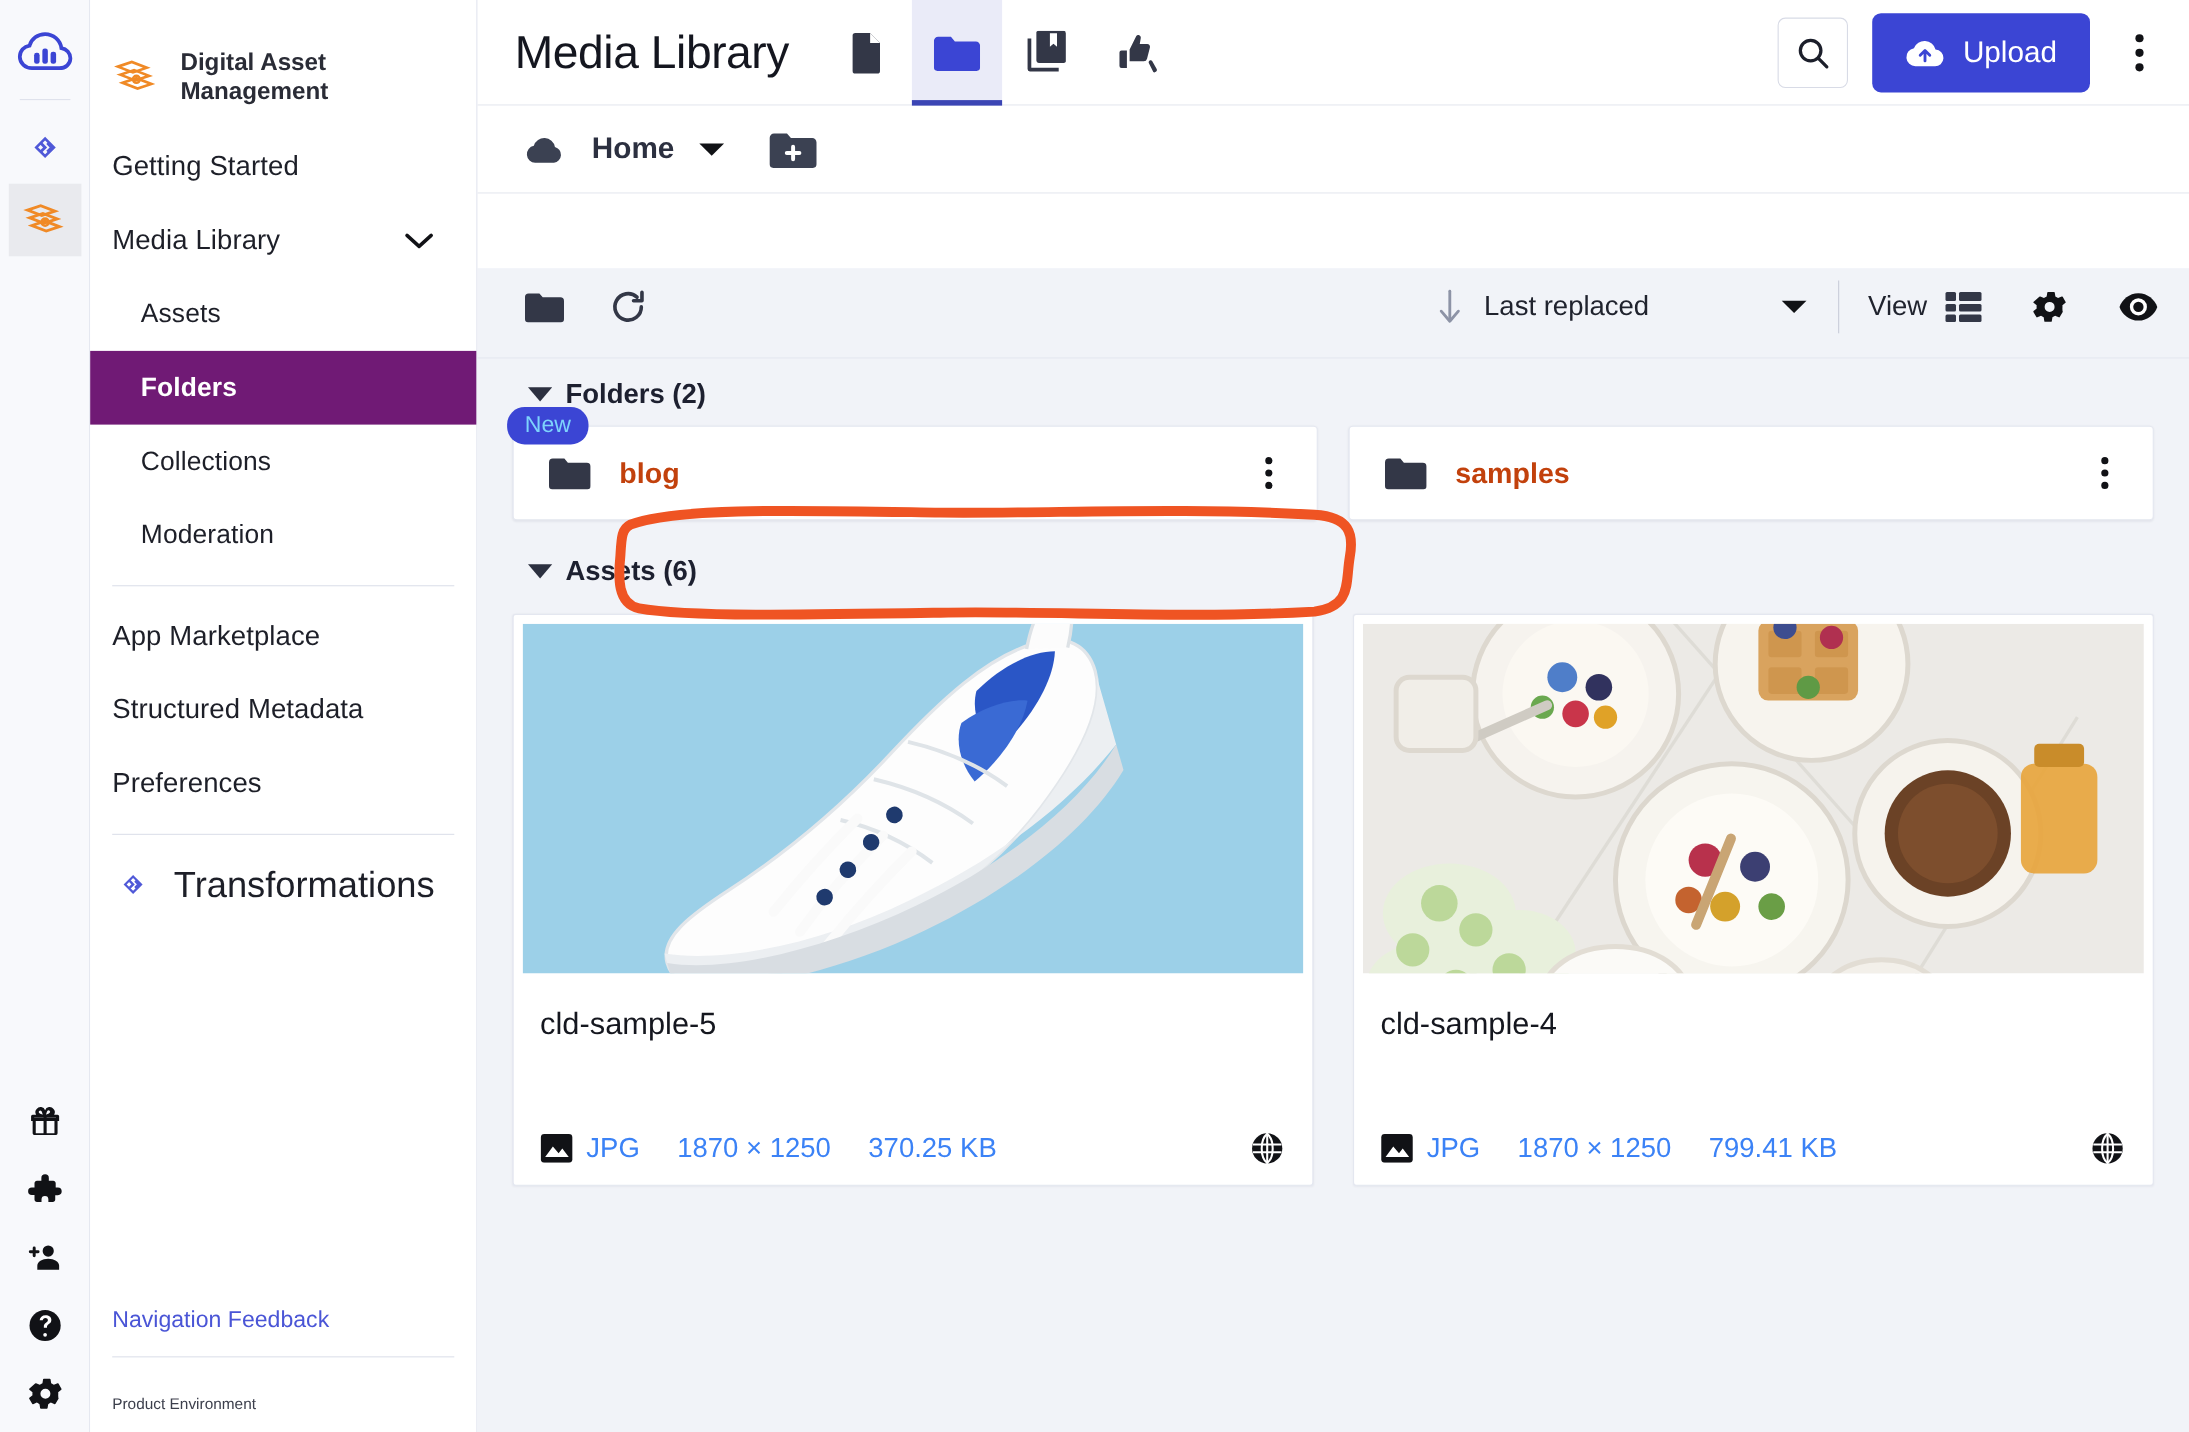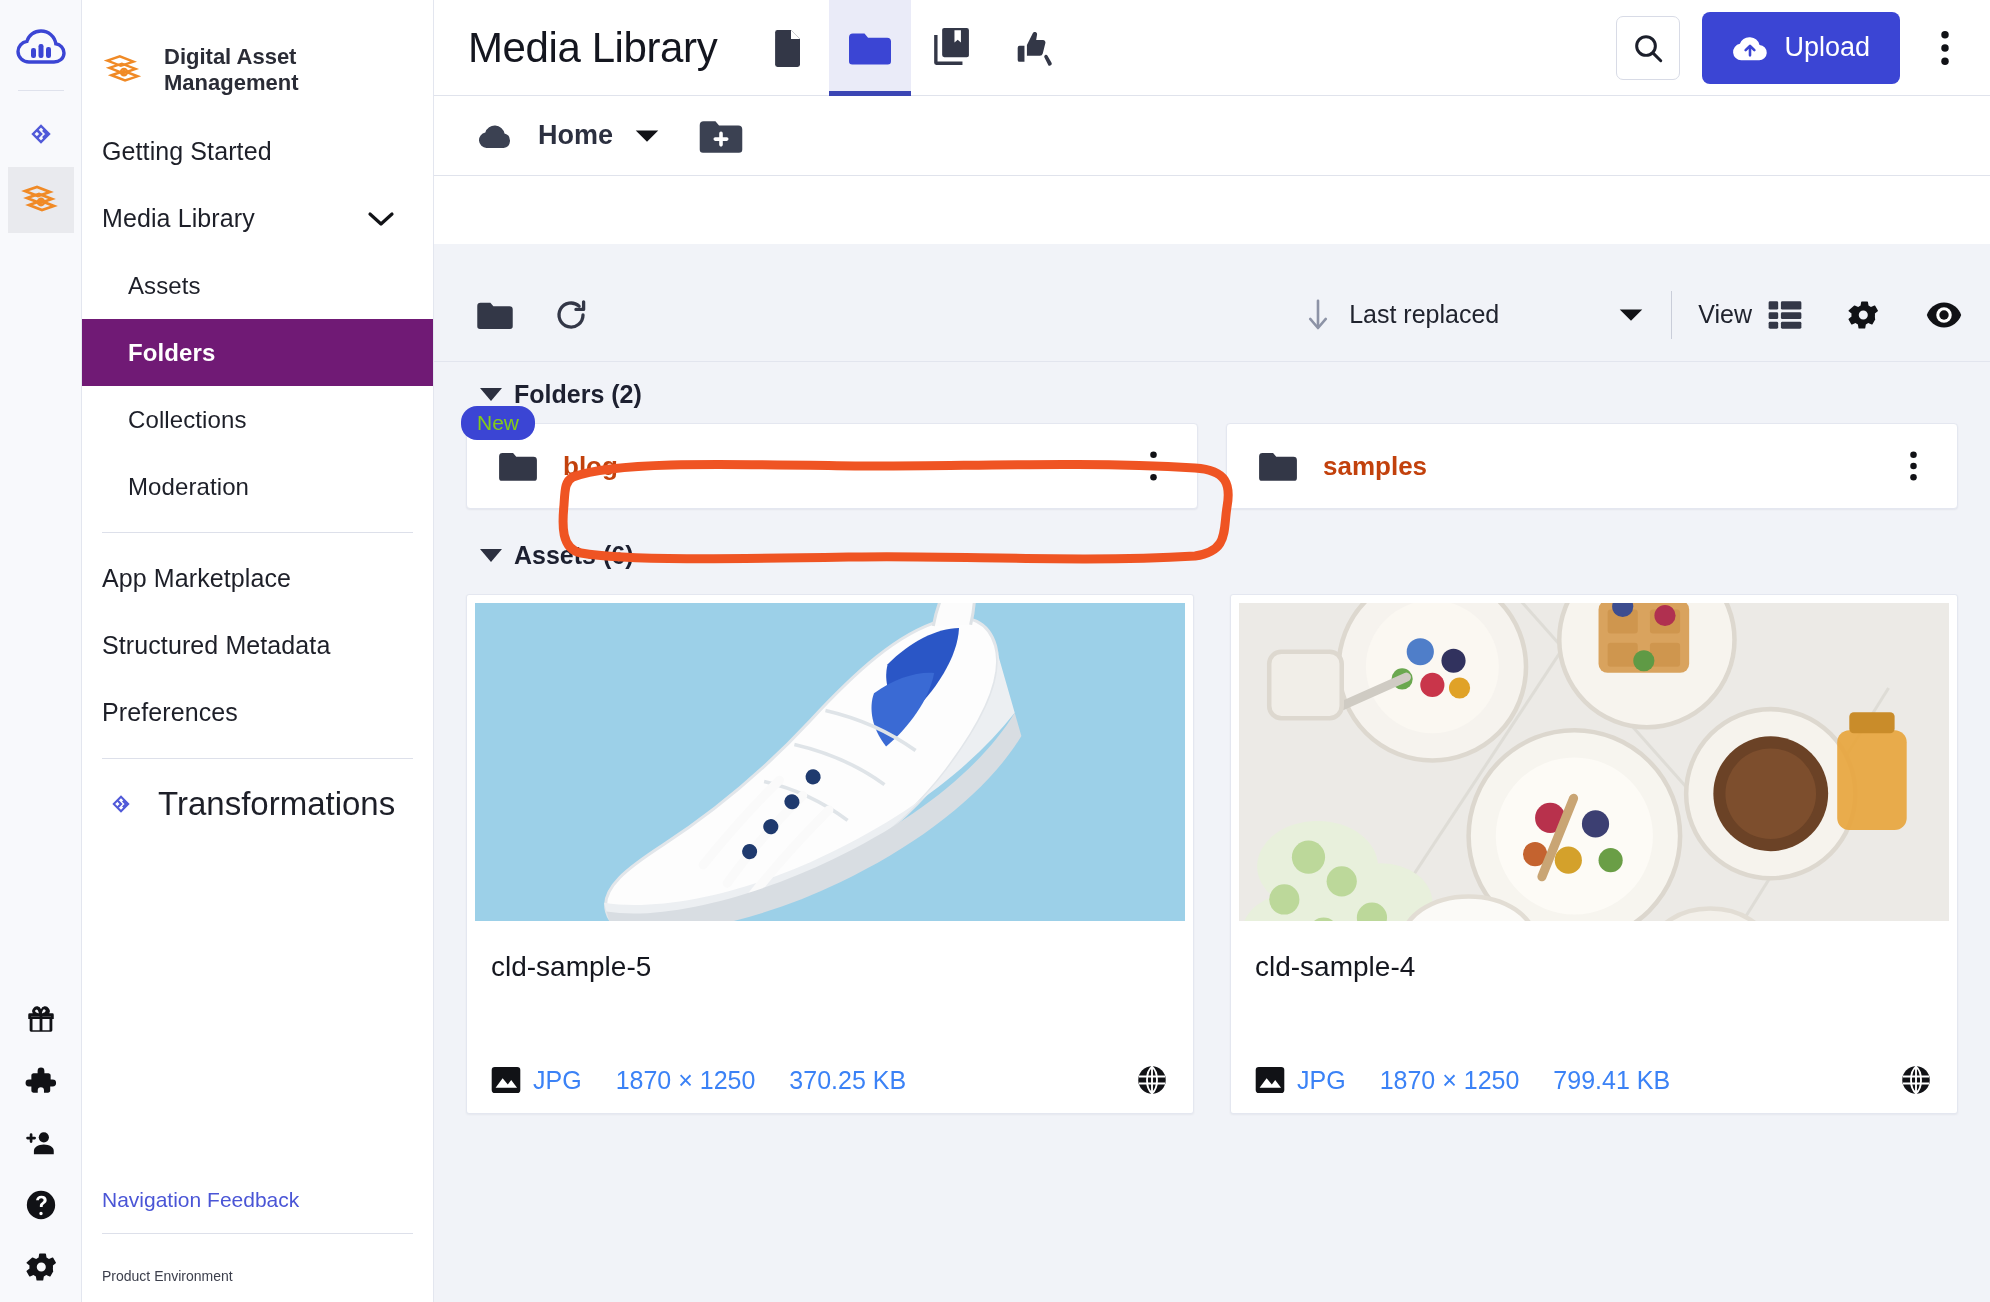--- a/index.html
+++ b/index.html
@@ -87,21 +87,21 @@
     height: 80px; flex: 0 0 80px; background: #fff; display: flex; align-items: center;
     padding-left: 42px; gap: 20px; border-bottom: 1px solid #e0e3ec;
   }
   .crumb-home { font-size: 27px; font-weight: bold; color: #2c3040; cursor: pointer; }
 
   .crumb-spacer { height: 68px; flex: 0 0 68px; background: #fff; }
 
   
   .toolbar {
     height: 82px; flex: 0 0 82px; background: #f1f3f8; display: flex; align-items: center;
-    padding: 0 28px 12px 32px; border-bottom: 1px solid #e2e5ee; margin-top: 36px;
+    padding: 0 28px 12px 32px; border-bottom: 1px solid #e2e5ee;
   }
   .tool-ic { width: 58px; height: 58px; display:flex; align-items:center; justify-content:center; cursor:pointer; }
   .sortwrap { margin-left: auto; display: flex; align-items: center; gap: 18px; }
   .sort-label { font-size: 25px; color: #20232e; cursor: pointer; }
   .vsep { width: 1px; height: 48px; background: #c9cdd9; margin: 0 26px; }
   .viewwrap { display: flex; align-items: center; gap: 16px; }
   .view-label { font-size: 25px; color: #20232e; }
 
   
   .content { flex: 1; overflow: hidden; padding: 0 32px; background: #f1f3f8; position: relative; }
@@ -113,21 +113,21 @@
          border-top: 13px solid #2c3040; }
 
   .folder-grid { display: flex; gap: 28px; }
   .folder-card {
     flex: 1; height: 86px; background: #fff; border: 1px solid #e4e7f0; border-radius: 4px;
     display: flex; align-items: center; padding: 0 24px 0 32px; position: relative; cursor: pointer;
     box-shadow: 0 1px 2px rgba(20,25,50,.06);
   }
   .folder-name { font-size: 26px; font-weight: bold; color: #c2410c; margin-left: 26px; }
   .badge-new {
-    position: absolute; top: -18px; left: -6px; background: #3b45d4; color: #84cc16;
+    position: absolute; top: -18px; left: -6px; background: #3b45d4; color: #7dd3fc;
     font-size: 21px; padding: 5px 16px; border-radius: 16px; line-height: 1.15; text-align: right;
   }
   .kebab-card { margin-left: auto; width: 40px; height: 56px;
     display: flex; align-items: center; justify-content: center; cursor: pointer; }
 
   .asset-grid { display: flex; gap: 36px; margin-top: 10px; }
   .asset-card {
     flex: 1; background: #fff; border: 1px solid #e4e7f0; border-radius: 3px;
     padding: 8px 8px 0; cursor: pointer; box-shadow: 0 1px 2px rgba(20,25,50,.05);
     display: flex; flex-direction: column; height: 520px;

